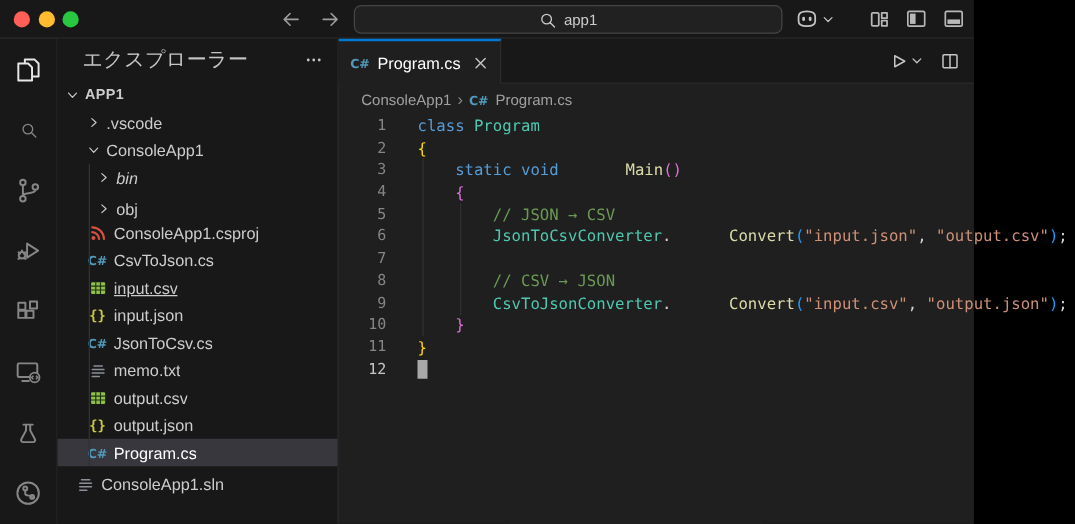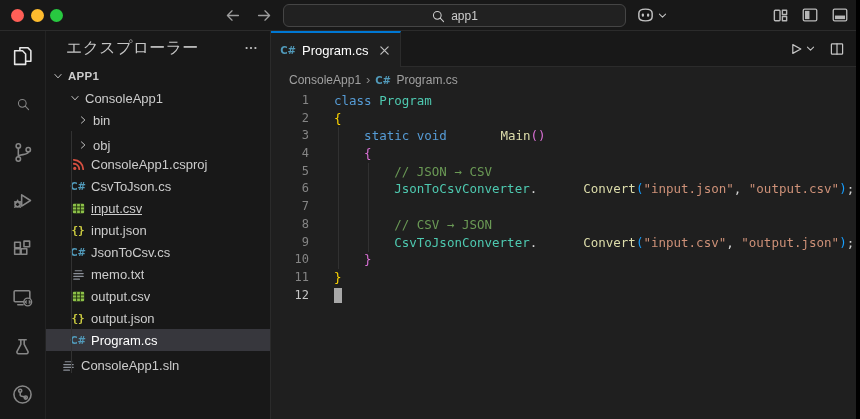--- a/index.html
+++ b/index.html
@@ -1,18 +1,18 @@
 <!DOCTYPE html>
 <html style="--accent: #0078d4; --editor_bg: #1f1f1f; --panel_bg: #181818; --border: #2b2b2b; --selection_bg: #37373d; --kw: #569cd6; --ty: #4ec9b0; --fn: #dcdcaa; --st: #ce9178; --cm: #6a9955; --pl: #d4d4d4; --b1: #ffd700; --b2: #da70d6; --b3: #179fff; --line_num: #858585; --line_num_active: #c6c6c6; --traffic_close: #ff5f57; --traffic_minimize: #febc2e; --traffic_zoom: #28c840; --csharp_icon: #519aba; --csv_icon: #8dc149; --json_icon: #cbcb41; --csproj_icon: #d65041; --doc_icon: #8a8f98;"><head>
 <meta charset="utf-8">
 <style>
   html,body{margin:0;padding:0;background:#000;}
   body{width:860px;height:419px;overflow:hidden;font-family:"Liberation Sans",sans-serif;
        -webkit-font-smoothing:antialiased;}
-  .window{width:856px;height:419px;background:var(--editor_bg);position:relative;}
+  .window{width:779px;height:419px;background:var(--editor_bg);position:relative;}
 
   
   .titlebar{height:30px;background:var(--panel_bg);border-bottom:1px solid var(--border);
             position:relative;display:flex;align-items:center;}
   .lights{display:flex;gap:6.5px;padding-left:11px;}
   .light{width:13px;height:13px;border-radius:50%;}
   .nav{position:absolute;left:221px;top:0;height:30px;display:flex;align-items:center;gap:10px;color:#9d9d9d;}
   .nav .icon-btn svg{display:block;}
   .cmd-center{position:absolute;left:283px;top:4px;width:341px;height:21px;background:#212121;
               border:1px solid #454545;border-radius:6px;display:flex;align-items:center;
@@ -238,26 +238,34 @@
             <div class="twisty">
               <svg width="10" height="10" viewBox="0 0 16 16">
                 <path d="M3 5.5 l5 5.5 5-5.5" fill="none" stroke="currentColor" stroke-width="1.5" stroke-linecap="round" stroke-linejoin="round"></path>
               </svg>
             </div>
             <div class="lbl">APP1</div>
           </div>
           <div class="tree-row" style="padding-left: 21px;">
             <div class="twisty">
               <svg width="10" height="10" viewBox="0 0 16 16">
+                <path d="M5.5 3 l5.5 5 -5.5 5" fill="none" stroke="currentColor" stroke-width="1.5" stroke-linecap="round" stroke-linejoin="round"></path>
+              </svg>
+            </div>
+            <div class="lbl">.vscode</div>
+          </div>
+          <div class="tree-row" style="padding-left: 21px;">
+            <div class="twisty">
+              <svg width="10" height="10" viewBox="0 0 16 16">
                 <path d="M3 5.5 l5 5.5 5-5.5" fill="none" stroke="currentColor" stroke-width="1.5" stroke-linecap="round" stroke-linejoin="round"></path>
               </svg>
             </div>
             <div class="lbl">ConsoleApp1</div>
           </div>
-          <div class="tree-row" style="padding-left: 29px;">
+          <div class="tree-row" style="padding-left: 29px; font-style: italic;">
             <div class="twisty">
               <svg width="10" height="10" viewBox="0 0 16 16">
                 <path d="M5.5 3 l5.5 5 -5.5 5" fill="none" stroke="currentColor" stroke-width="1.5" stroke-linecap="round" stroke-linejoin="round"></path>
               </svg>
             </div>
             <div class="lbl">bin</div>
           </div>
           <div class="tree-row" style="padding-left: 29px; align-items: flex-end;">
             <div class="twisty">
               <svg width="10" height="10" viewBox="0 0 16 16">

